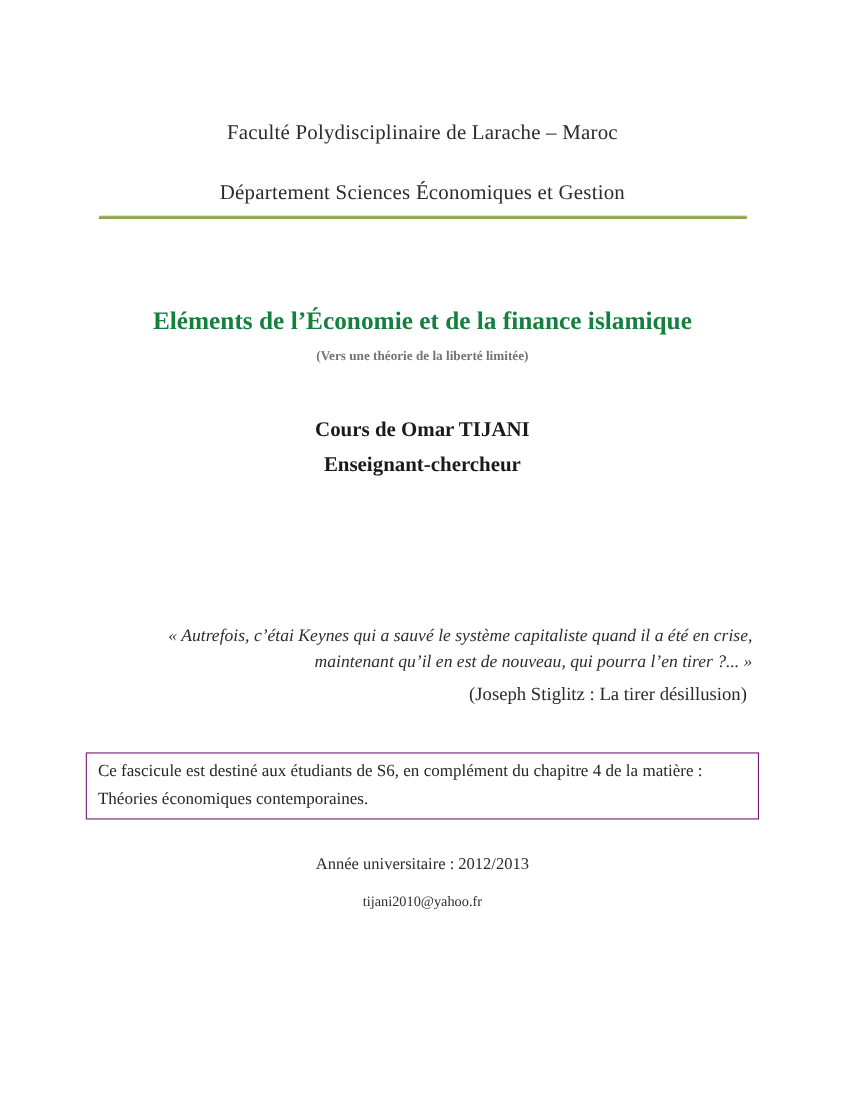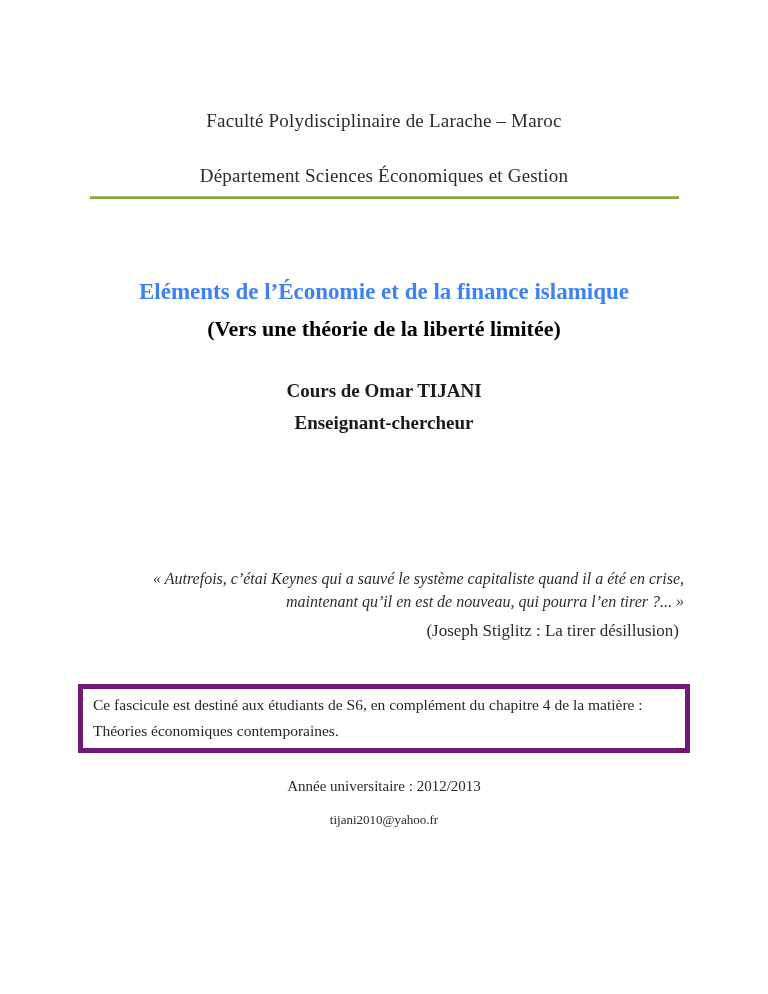--- a/index.html
+++ b/index.html
@@ -17,45 +17,45 @@
   .header-line { font-size: 19px; color: #2b2b2b; letter-spacing: 0.2px; }
   .header-line1 { top: 110px; }
   .header-line2 { top: 144px; margin-top: 21px; }
 
   .rule {
     position: absolute; top: 196px; left: 90px; width: 589px; height: 3px;
     background: linear-gradient(to bottom, #b3c77c 0%, #8fa94d 45%, #7e993c 100%);
   }
 
   .doc-title {
-    top: 279px; font-size: 23px; font-weight: bold; color: #3b82f6;
+    top: 279px; font-size: 23px; font-weight: bold; color: #15803d;
   }
   .doc-subtitle {
-    top: 316px; font-size: 22px; font-weight: bold; color: #000000;
+    top: 316px; font-size: 12px; font-weight: bold; color: #737373;
   }
 
   .author-line { font-weight: bold; color: #1a1a1a; font-size: 19px; }
   .author-line1 { top: 380px; }
   .author-line2 { top: 412px; }
 
   .quote {
     position: absolute; top: 567px; left: 90px; right: 84px;
     text-align: right; font-style: italic; font-size: 16px;
     line-height: 23px; color: #2d2d2d;
   }
   .quote div { white-space: nowrap; }
 
   .attribution {
     position: absolute; top: 621px; left: 90px; right: 89px;
     text-align: right; font-size: 17px; color: #2b2b2b;
   }
 
   .notice-box {
     position: absolute; top: 684px; left: 78px; width: 612px;
-    border: 5px solid #701a75;
+    border: 1px solid #701a75;
     padding: 3px 10px 4px 10px;
     font-size: 15.5px; line-height: 26px; color: #262626;
   }
   .notice-box div { white-space: nowrap; }
 
   .email { top: 780px; font-size: 13px; color: #2b2b2b; margin-top: 32px; }
   .year  { top: 778px; font-size: 15px; color: #2b2b2b; }
 </style>
 </head>
 <body>

